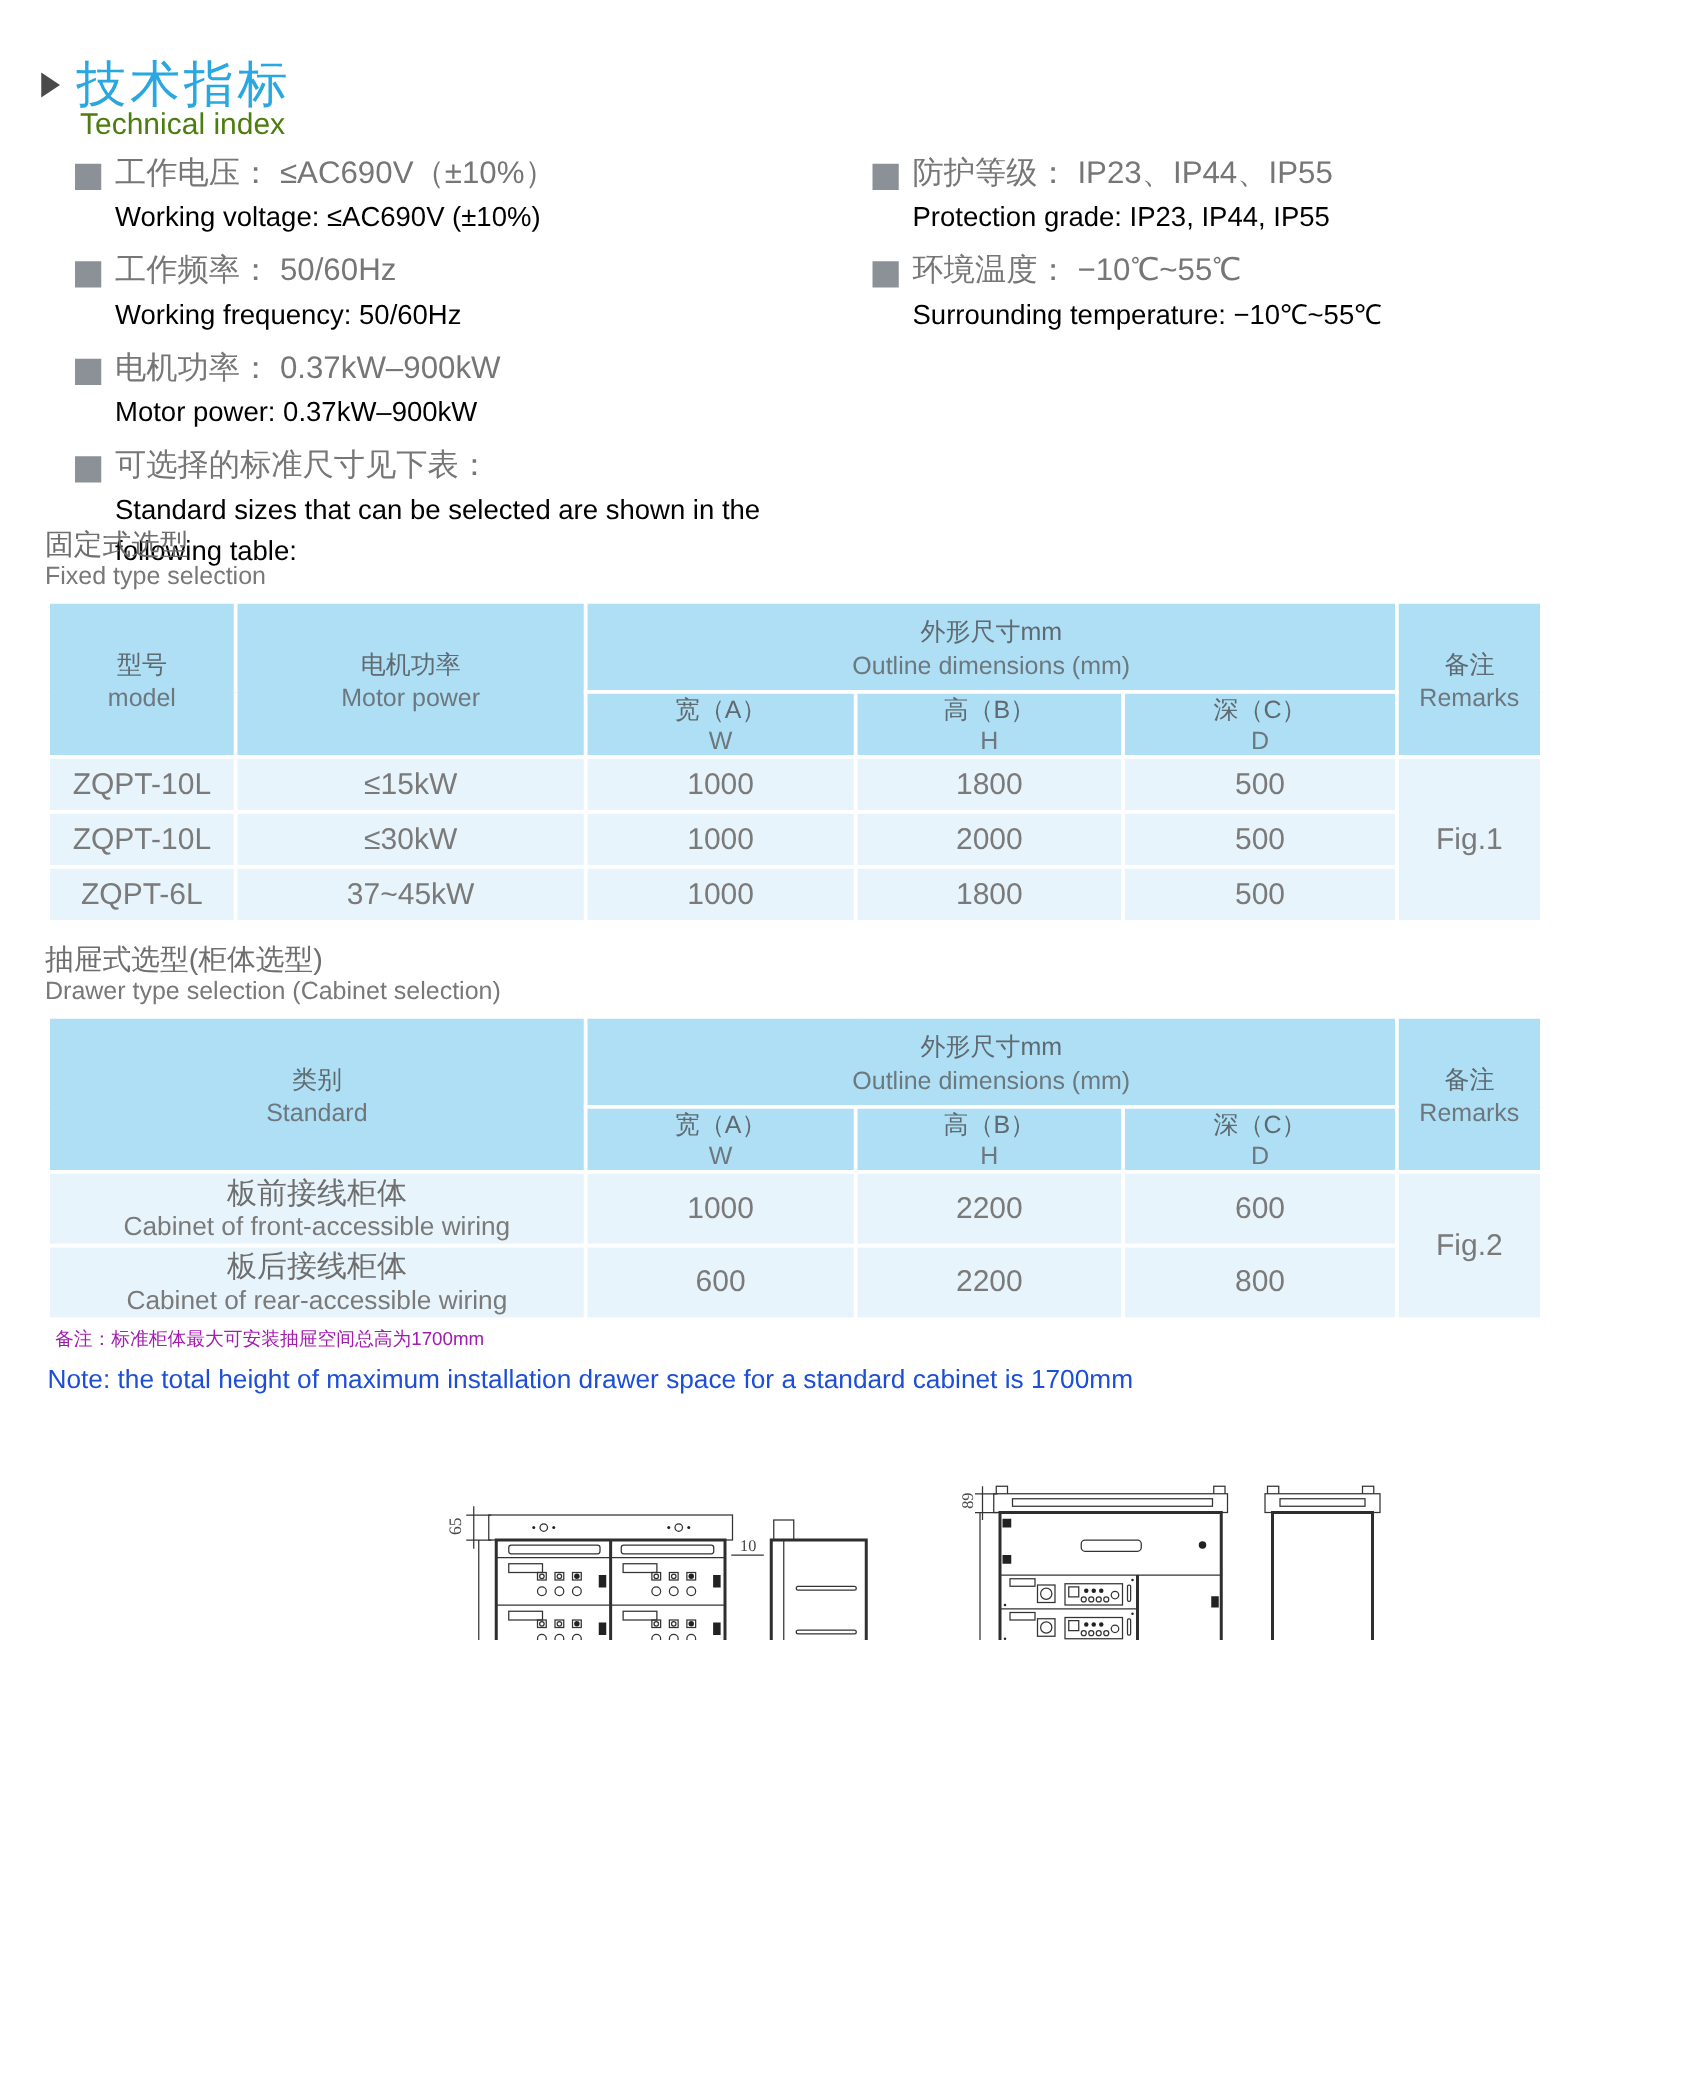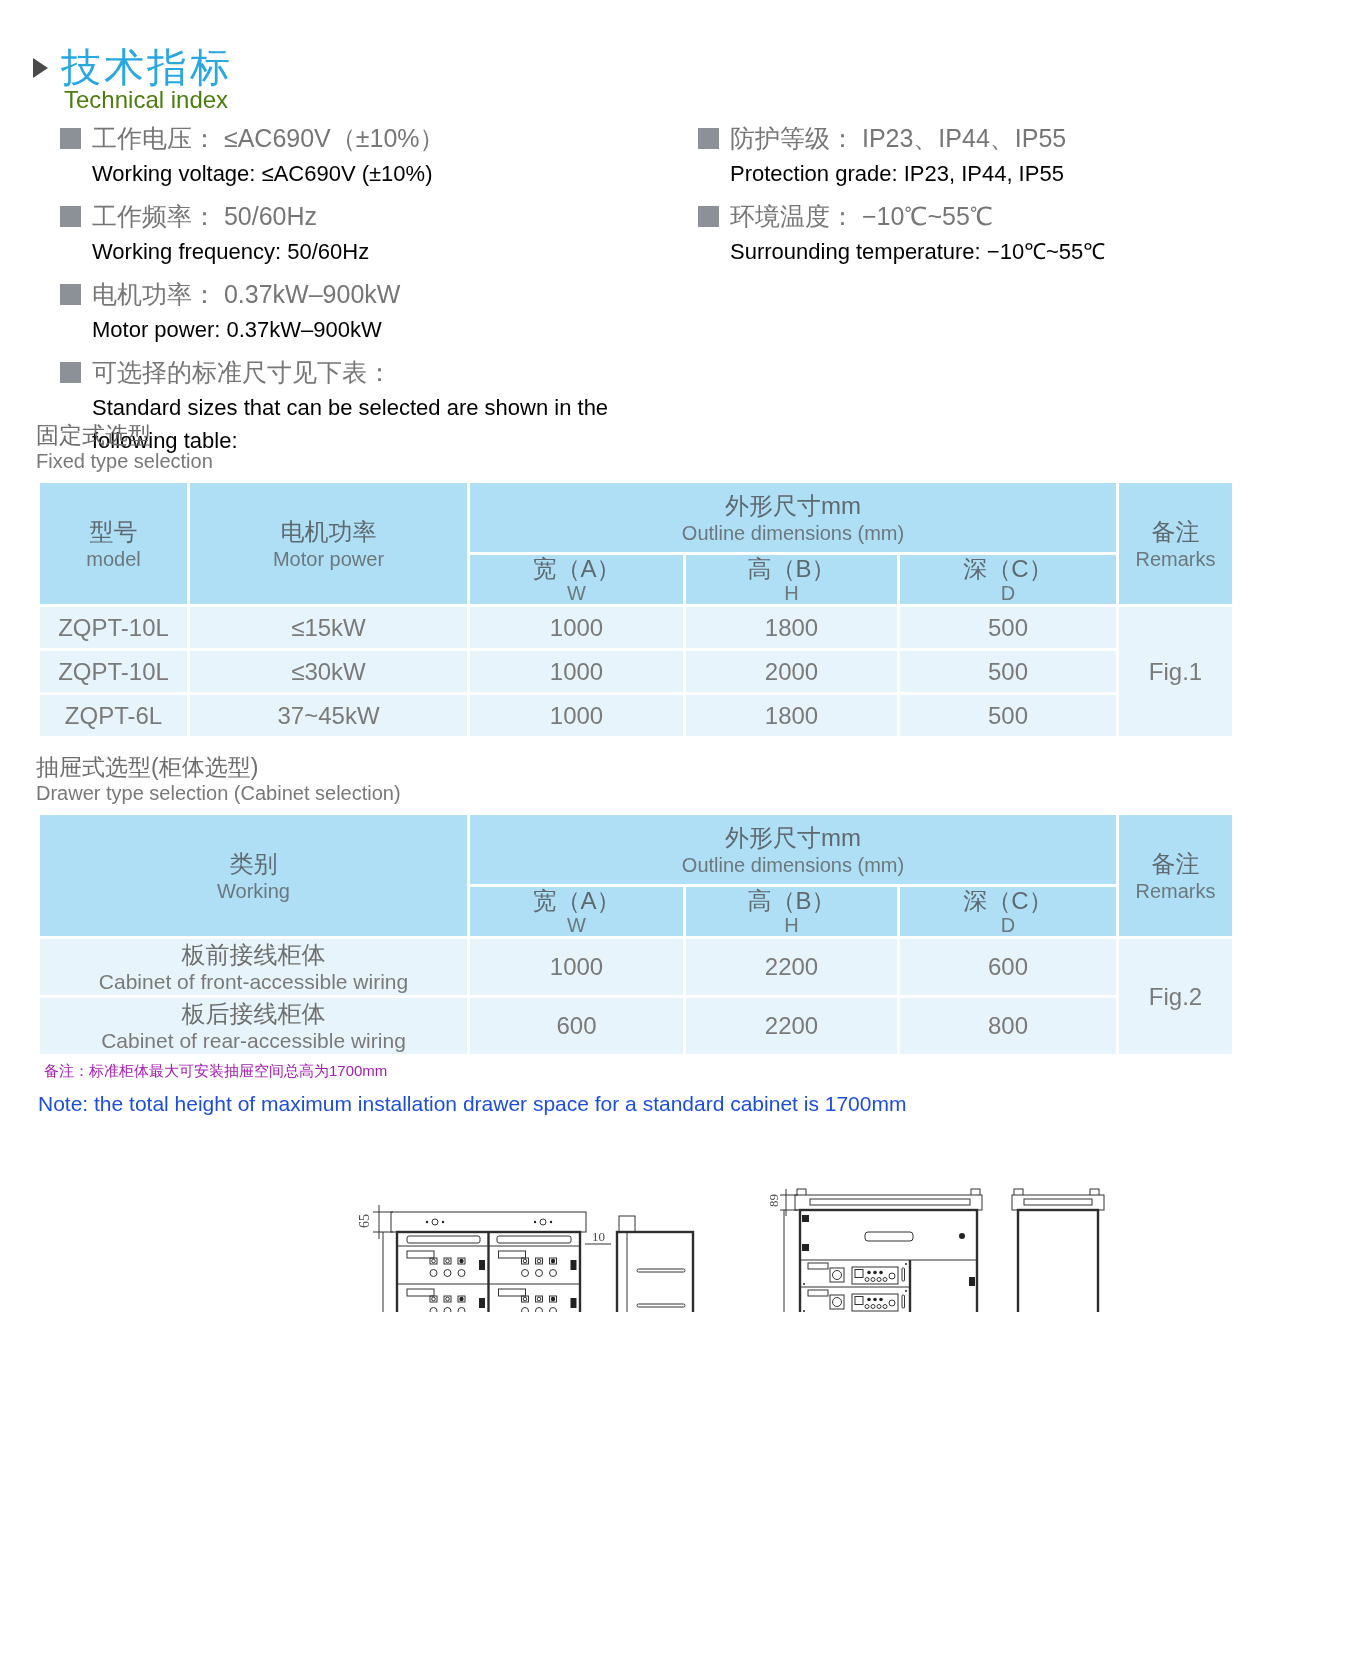--- a/index.html
+++ b/index.html
@@ -10,34 +10,34 @@
   .title-row{position:absolute;left:33px;top:40px;display:flex;align-items:center;}
   .tri{width:0;height:0;border-left:15px solid #4a4a4a;border-top:10px solid transparent;
        border-bottom:10px solid transparent;margin-right:13px;}
   .title-zh{font-size:40px;color:#29a7e0;letter-spacing:3px;}
   .title-en{position:absolute;left:64px;top:86px;font-size:24px;color:#4d7c0f;}
 
   
   .spec-col{position:absolute;top:121px;width:620px;}
   .spec-col.left{left:60px;}
   .spec-col.right{left:698px;}
-  .spec-zh{display:flex;align-items:flex-start;font-size:25px;line-height:34px;color:#767676;}
+  .spec-zh{display:flex;align-items:center;font-size:25px;line-height:34px;color:#767676;}
   .sq{width:21px;height:21px;background:#8b9196;margin:7px 11px 0 0;flex:none;}
   .spec-en{font-size:22px;line-height:33px;margin:2px 0 9px 32px;color:#000000;}
 
   
   .sec-zh{position:absolute;left:36px;font-size:23px;color:#6e6e6e;}
   .sec-en{position:absolute;left:36px;font-size:20px;color:#787878;}
 
   
   table.spec{position:absolute;left:37px;border-collapse:collapse;table-layout:fixed;}
   table.spec th,table.spec td{border:3px solid #fff;padding:0;text-align:center;vertical-align:middle;}
   table.spec th{background:#aedff5;font-weight:normal;}
   table.spec td{background:#e8f4fb;}
-  .th-zh{font-size:24px;line-height:30px;color:#5f6a70;}
+  .th-zh{font-size:20px;line-height:30px;color:#5f6a70;}
   .th-en{font-size:20px;line-height:24px;color:#6d787e;}
   .h2row .th-zh{line-height:27px;}
   .h2row .th-en{line-height:22px;}
   td .val{font-size:24px;color:#7a7a7a;}
   td .cat-zh{font-size:24px;line-height:29px;color:#6e6e6e;}
   td .cat-en{font-size:21px;line-height:25px;color:#7a7a7a;}
   .fig-ref{font-size:24px;color:#7a7a7a;}
 
   
   .note-zh{position:absolute;left:44px;font-size:15px;color:#a21caf;}
@@ -178,21 +178,21 @@
         <col style="width:430px">
         <col style="width:216px">
         <col style="width:214px">
         <col style="width:219px">
         <col style="width:116px">
       </colgroup>
     <tbody>
         <tr style="height:72px">
       <th rowspan="2">
             <div class="th-zh">类别</div>
-            <div class="th-en">Working</div>
+            <div class="th-en">Standard</div>
           </th>
       <th colspan="3">
             <div class="th-zh">外形尺寸mm</div>
             <div class="th-en">Outline dimensions (mm)</div>
           </th>
       <th rowspan="2">
             <div class="th-zh">备注</div>
             <div class="th-en">Remarks</div>
           </th>
     </tr>

